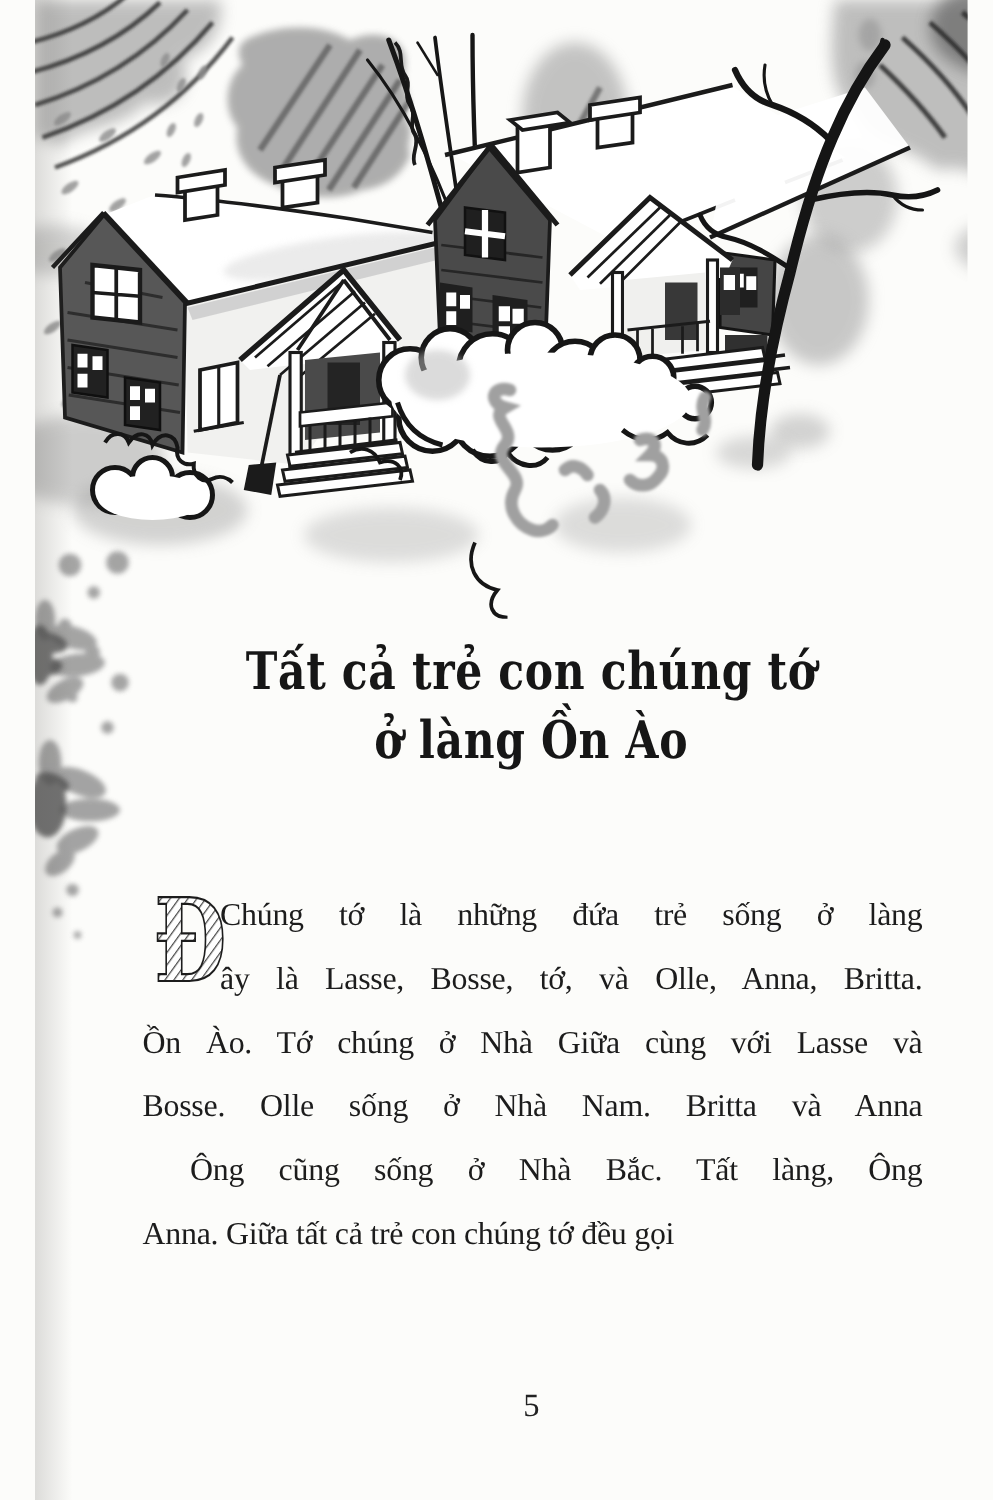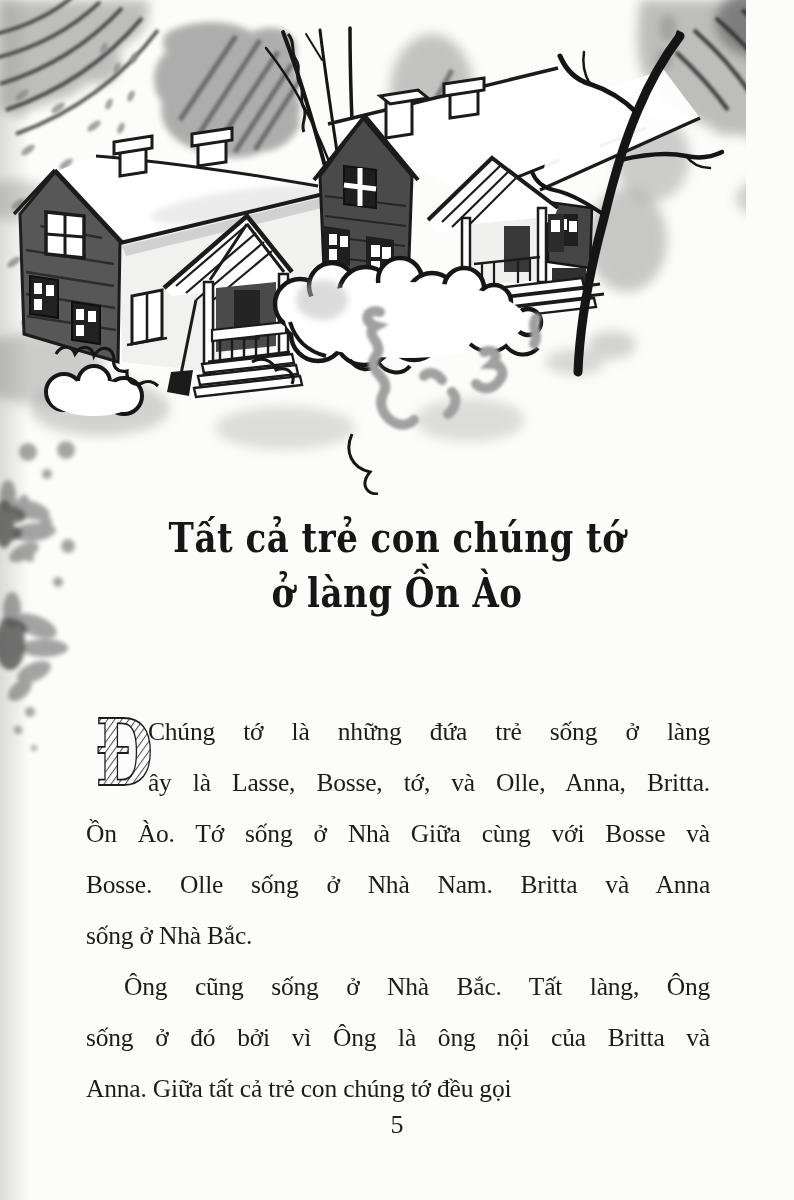--- a/index.html
+++ b/index.html
@@ -1,18 +1,18 @@
 <!DOCTYPE html>
 <html><head>
 <meta charset="utf-8">
 <style>
   html,body{margin:0;padding:0;}
   body{width:794px;height:1200px;background:#fcfcfa;overflow:hidden;
        font-family:"Liberation Serif","DejaVu Serif",serif;color:#1f1f1f;}
-  .page{position:relative;width:746px;height:1200px;background:#fcfcfa;overflow:hidden;}
+  .page{position:relative;width:746px;height:1200px;background:#fcfcfa;overflow:hidden;margin-left:28px;}
   .gutter{position:absolute;left:0;top:0;bottom:0;width:30px;z-index:6;pointer-events:none;
           background:linear-gradient(90deg,rgba(92,90,86,.20),rgba(92,90,86,0));}
   .illus{position:absolute;left:0;top:0;z-index:1;}
   .leftdeco{position:absolute;left:0;top:430px;z-index:1;}
   .title{position:absolute;left:0;top:511px;width:794px;text-align:center;z-index:2;
          font-family:"DejaVu Serif",serif;font-size:34px;line-height:45px;font-weight:600;
          color:#161616;letter-spacing:.5px;transform:scaleY(1.22);transform-origin:50% 0;}
   .bodytext{position:absolute;left:86px;top:706px;width:624px;z-index:2;
             font-size:25.5px;line-height:51px;letter-spacing:-0.2px;color:#1c1c1c;}
   .bl{text-align:justify;text-align-last:justify;height:51px;overflow:visible;white-space:normal;}
@@ -379,25 +379,23 @@
           </pattern>
         </defs>
         <g transform="scale(0.72,1)">
           <text x="39" y="70" text-anchor="middle" font-family="'DejaVu Serif',serif" font-size="92" font-weight="bold" fill="url(#dc-hatch)" stroke="#1c1c1c" stroke-width="1.8">Đ</text>
         </g>
       </svg>
     </div>
     <div>
       <div class="bl pad">Chúng tớ là những đứa trẻ sống ở làng</div>
       <div class="bl pad">ây là Lasse, Bosse, tớ, và Olle, Anna, Britta.</div>
-      <div class="bl">Ồn Ào. Tớ sống ở Nhà Giữa cùng với Bosse và</div>
+      <div class="bl">Ồn Ào. Tớ chúng ở Nhà Giữa cùng với Lasse và</div>
       <div class="bl">Bosse. Olle sống ở Nhà Nam. Britta và Anna</div>
-      <div class="bl lastline">sống ở Nhà Bắc.</div>
     </div>
     <div>
       <div class="bl indent">Ông cũng sống ở Nhà Bắc. Tất làng, Ông</div>
-      <div class="bl">sống ở đó bởi vì Ông là ông nội của Britta và</div>
       <div class="bl lastline">Anna. Giữa tất cả trẻ con chúng tớ đều gọi</div>
     </div>
   </div>
 
   <div class="pagenum">5</div>
 </div>
 
 </body></html>

